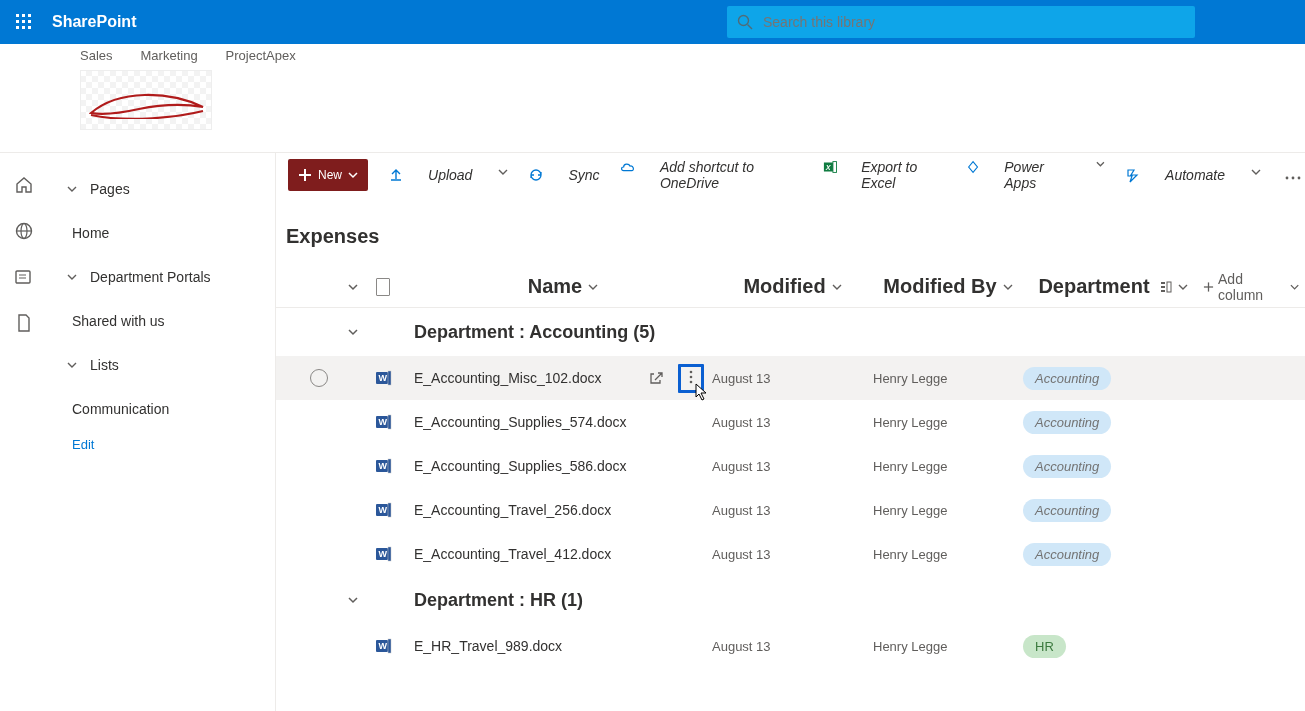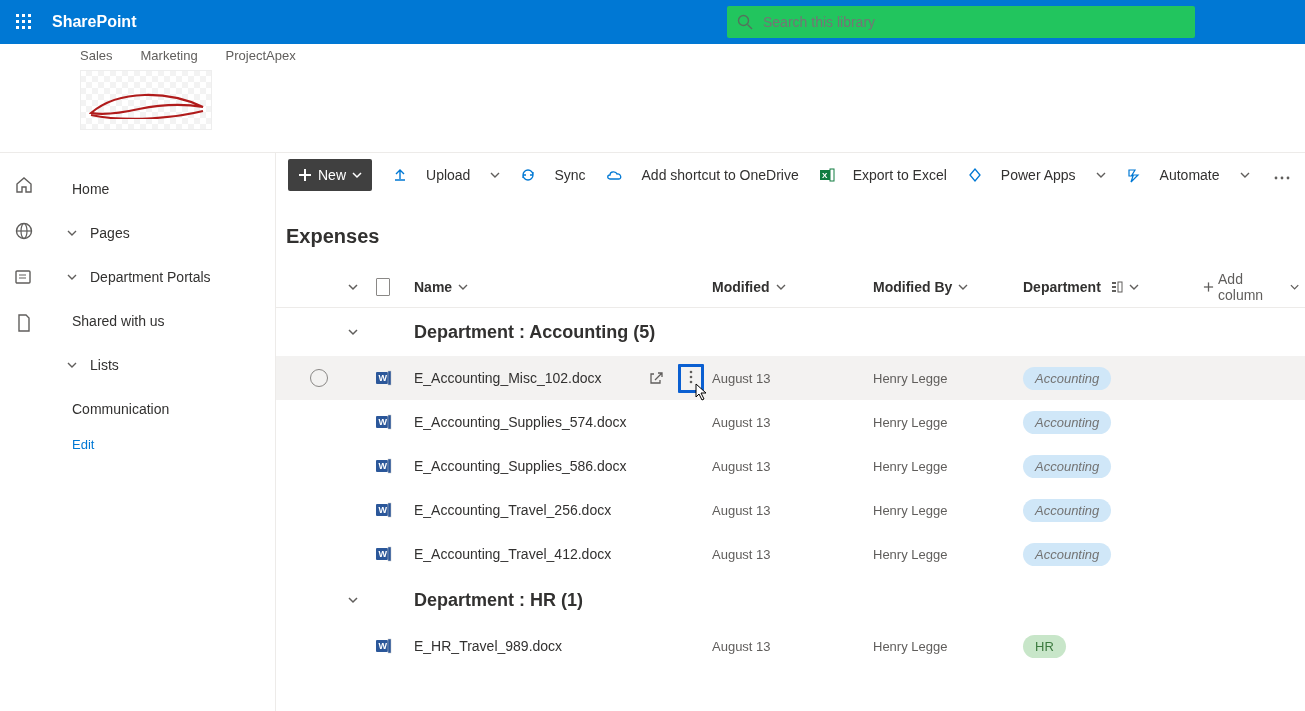--- a/index.html
+++ b/index.html
@@ -1,57 +1,57 @@
 <!DOCTYPE html>
 <html><head>
 <meta charset="utf-8">
 <style>
   * { box-sizing: border-box; margin: 0; padding: 0; font-family: "Segoe UI", -apple-system, sans-serif; }
   body { width: 1305px; height: 711px; overflow: hidden; background: #fff; color: #323130; font-size: 14px; }
   .suite-bar { height: 44px; background: #0078d4; display: flex; align-items: center; color: #fff; }
   .waffle { width: 48px; height: 44px; display:flex; align-items:center; justify-content:center; cursor:pointer; }
   .brand { font-size: 16px; font-weight: 600; padding-left: 4px; }
   .search-wrap { margin-left: auto; margin-right: 110px; }
-  .search-box { width: 468px; height: 32px; background: #22c55e; border-radius: 2px; display:flex; align-items:center; padding: 0 10px; color:#605e5c; }
+  .search-box { width: 468px; height: 32px; background: #0ea5e9; border-radius: 2px; display:flex; align-items:center; padding: 0 10px; color:#605e5c; }
   .search-box svg { margin-right: 10px; opacity:.8; }
   .search-input { background: transparent; border: none; outline: none; font-size: 14px; color: #323130; flex:1; }
   .hub-nav { display:flex; padding: 4px 0 0 80px; gap: 28px; height: 24px; }
   .hub-link { color:#605e5c; font-size:13px; cursor:pointer; }
   .logo-area { margin-left: 80px; margin-top: 2px; width: 132px; height: 60px; background:
     repeating-conic-gradient(#f3f3f3 0% 25%, #fff 0% 50%) 50% / 12px 12px;
     border:1px solid #eee; position:relative; }
   .logo-swoosh { position:absolute; left:8px; right:8px; top:22px; }
   .app-body { display:flex; height: calc(711px - 44px - 98px); border-top:1px solid #edebe9; margin-top:10px; }
   .hub-strip { height: 98px; } 
   .left-rail { width: 48px; border-right: none; display:flex; flex-direction:column; align-items:center; padding-top: 22px; gap: 26px; }
   .rail-ic { width: 20px; height: 20px; color: #605e5c; cursor:pointer; }
   .side-nav { width: 228px; border-right: 1px solid #edebe9; padding-top: 14px; }
   .side-item { height: 44px; display:flex; align-items:center; padding-left: 24px; gap: 12px; cursor:pointer; color:#323130; }
   .side-item.with-chev { padding-left: 18px; }
   .side-chev { width:12px; height:12px; color:#605e5c; }
   .side-edit { padding-left:24px; color:#0078d4; font-size:13px; cursor:pointer; margin-top:6px; }
   .main { flex:1; display:flex; flex-direction:column; position:relative; }
   .cmdbar { height: 44px; display:flex; align-items:center; gap: 20px; padding-left: 12px; border-bottom: none; }
-  .btn-new { height: 32px; background:#404040; color:#fff; border:none; border-radius:2px; padding: 0 10px; display:flex; align-items:center; gap:6px; font-size:14px; cursor:pointer; }
-  .cmd { display:flex; align-items:center; gap:18px; color:#323130; cursor:pointer; font-size:14px; }
+  .btn-new { height: 32px; background:#7f1d1d; color:#fff; border:none; border-radius:2px; padding: 0 10px; display:flex; align-items:center; gap:6px; font-size:12px; cursor:pointer; }
+  .cmd { display:flex; align-items:flex-start; gap:24px; color:#323130; cursor:pointer; font-size:14px;font-style:italic; }
   .cmd svg, .cmd .ic { color:#0078d4; }
   .cmd .chev { color:#605e5c; margin-left:2px; }
   .overflow { color:#605e5c; cursor:pointer; padding:4px; }
   .list-heading { font-size: 20px; font-weight:600; padding: 28px 0 18px 4px; margin-left: 6px; }
   .content-pad { padding-left: 0; }
   .col-row { display:flex; align-items:center; height: 42px; border-bottom:1px solid #edebe9; }
   .col-sel { width: 58px; display:flex; justify-content:flex-end; padding-right:6px; }
   .col-exp { width: 38px; display:flex; justify-content:center; }
   .col-icon { width: 42px; display:flex; justify-content:flex-start; padding-left:4px; }
   .col-name { width: 298px; display:flex; align-items:center; gap:8px; font-size:14px; }
   .col-mod { width: 161px; font-size:13px; color:#605e5c; }
   .col-by { width: 150px; font-size:13px; color:#605e5c; }
   .col-dept { width: 180px; }
   .col-add { flex:1; display:flex; justify-content:flex-end; padding-right: 6px; color:#605e5c; font-size:14px; gap:4px; align-items:center; }
-  .hdr { font-weight:600; font-size:14px; color:#323130; display:flex; align-items:center; gap:6px; }
+  .hdr { font-weight:600; font-size:20px; color:#323130; display:flex; align-items:center; gap:6px;justify-content:center; }
   .hdr .chev { color:#605e5c; }
   .group-row { display:flex; align-items:center; height:48px; }
   .group-row .col-exp svg { color:#605e5c; }
   .group-title { font-weight:600; font-size:18px; }
   .file-row { display:flex; align-items:center; height:44px; }
   .file-row.hov { background:#f3f2f1; }
   .radio { width:18px; height:18px; border:1px solid #8a8886; border-radius:50%; }
   .word-ic { width:16px; height:16px; }
   .word-ic rect { fill:#2b579a; }
   .word-ic text { fill:#fff; font-size:9px; font-weight:700; }
@@ -125,29 +125,29 @@
         <rect x="2" y="4" width="14" height="12" rx="1" fill="none" stroke="currentColor" stroke-width="1.4"></rect>
         <line x1="5" y1="8" x2="12" y2="8" stroke="currentColor"></line>
         <line x1="5" y1="11" x2="12" y2="11" stroke="currentColor"></line>
       </svg>
     <svg class="rail-ic" viewBox="0 0 20 20">
         <path d="M5 2 H12 L15 5 V18 H5 Z" fill="none" stroke="currentColor" stroke-width="1.4"></path>
       </svg>
   </div>
 
   <div class="side-nav">
-    <div class="side-item">
-        <span>Home</span>
-      </div>
     <div class="side-item with-chev">
       <svg class="side-chev" viewBox="0 0 12 12">
           <path d="M2 4 L6 8 L10 4" fill="none" stroke="currentColor" stroke-width="1.4"></path>
         </svg>
       <span>Pages</span>
     </div>
+    <div class="side-item">
+        <span>Home</span>
+      </div>
     <div class="side-item with-chev">
       <svg class="side-chev" viewBox="0 0 12 12">
           <path d="M2 4 L6 8 L10 4" fill="none" stroke="currentColor" stroke-width="1.4"></path>
         </svg>
       <span>Department Portals</span>
     </div>
     <div class="side-item">
         <span>Shared with us</span>
       </div>
     <div class="side-item with-chev">

